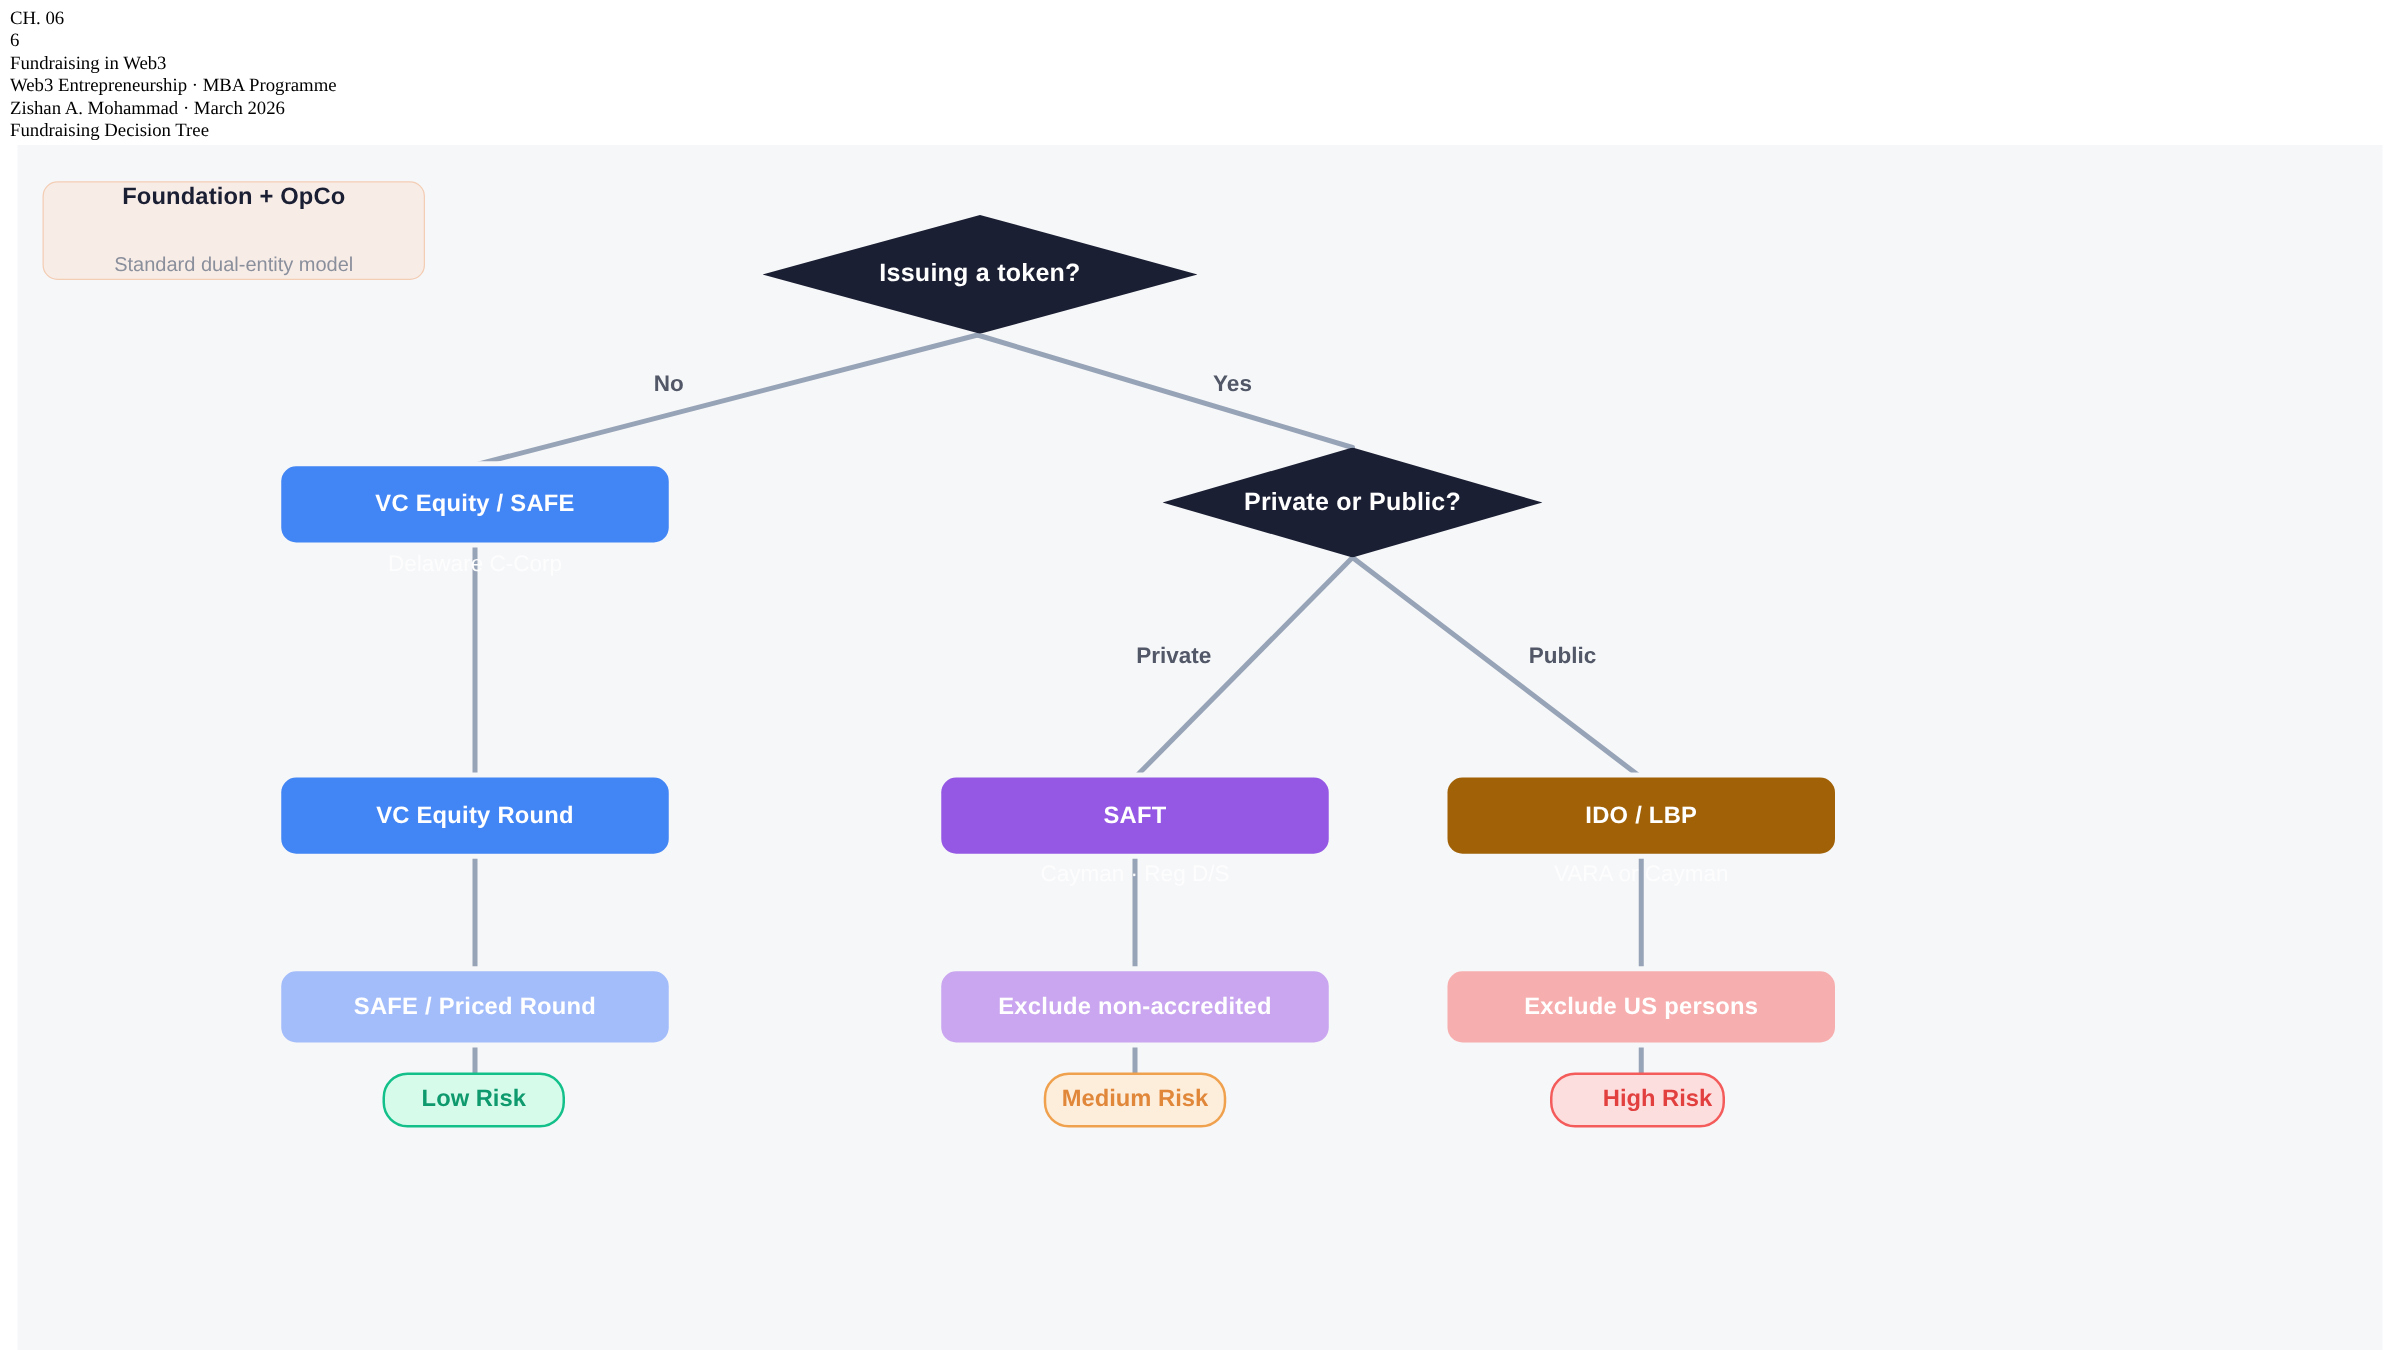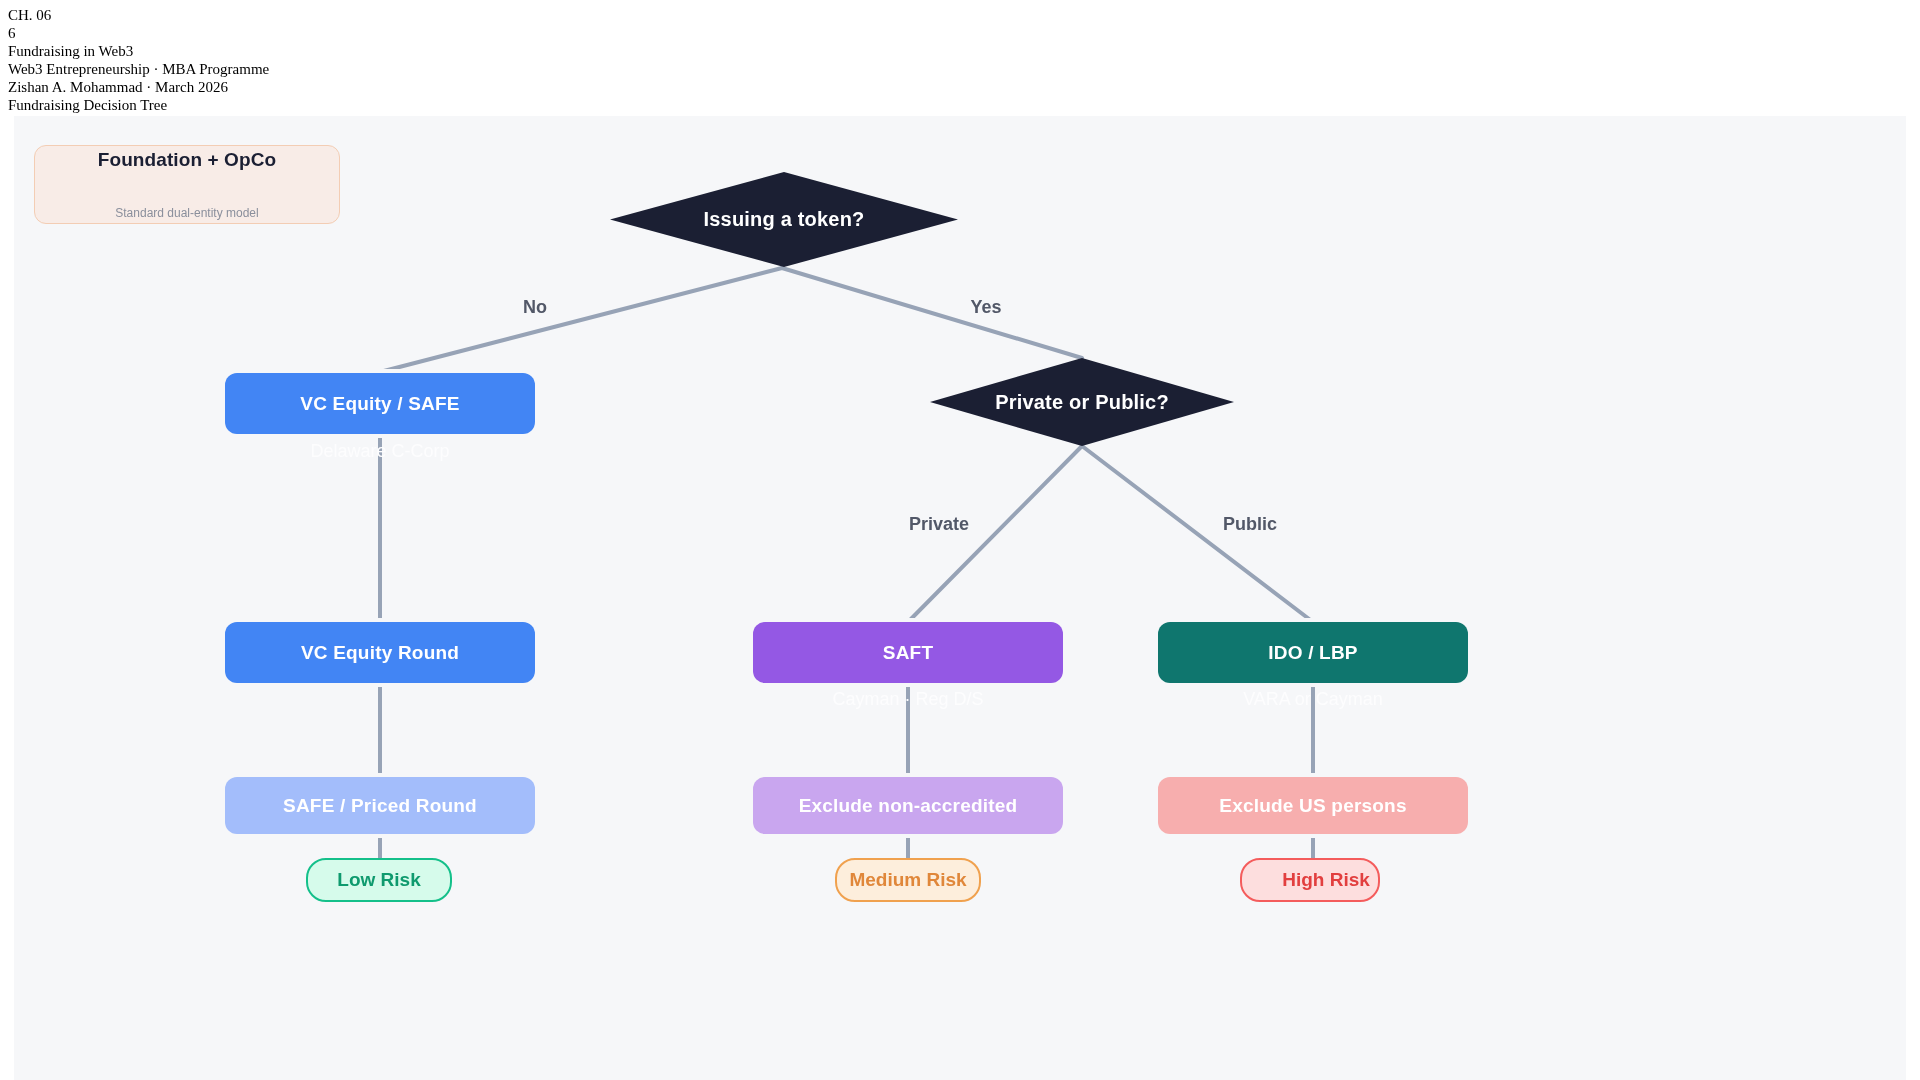--- a/index.html
+++ b/index.html
@@ -65,21 +65,21 @@
     justify-content: center;
     gap: 15px;
   }
   .callout-title {
     font-size: 19px;
     font-weight: bold;
     color: #1b1f33;
     letter-spacing: .1px;
   }
   .callout-sub {
-    font-size: 12px;
+    font-size: 16px;
     color: #8a8f9c;
     margin-top: 20px;
   }
 
   
   .diamond {
     position: absolute;
     display: flex;
     align-items: center;
     justify-content: center;
@@ -107,21 +107,21 @@
   }
   .node span {
     color: #ffffff;
     font-size: 19px;
     font-weight: bold;
     white-space: nowrap;
     letter-spacing: .2px;
   }
   .node.solid-blue   { background: #4285f4; }
   .node.solid-purple { background: #9458e4; }
-  .node.solid-red    { background: #0f766e; }
+  .node.solid-red    { background: #a16207; }
   .node.pale-blue    { background: #a3bdfb; }
   .node.pale-purple  { background: #c9a6ef; }
   .node.pale-red     { background: #f7aeae; }
 
   #node-vc-safe    { left: 211px; top: 257px; width: 310px; height: 61px; }
   #node-vc-round   { left: 211px; top: 506px; width: 310px; height: 61px; }
   #node-safe-round { left: 739px; top: 506px; width: 310px; height: 61px; }
   #node-ido        { left: 1144px; top: 506px; width: 310px; height: 61px; }
   #node-safe-pr    { left: 211px; top: 661px; width: 310px; height: 57px; }
   #node-excl-acc   { left: 739px; top: 661px; width: 310px; height: 57px; }

